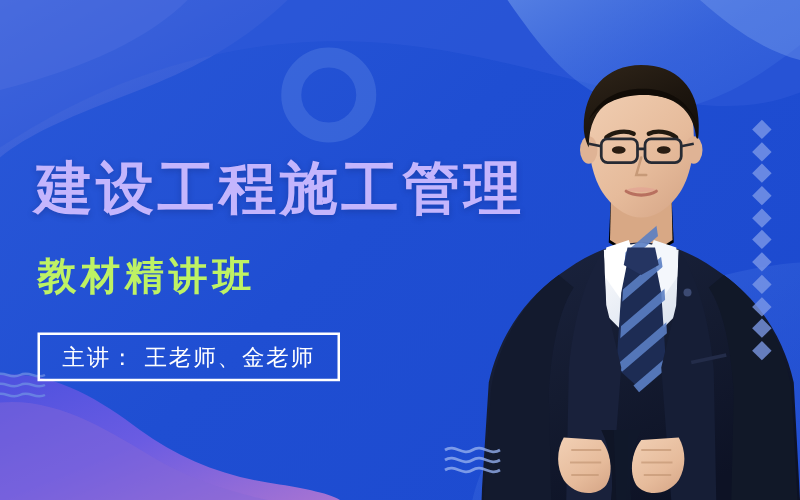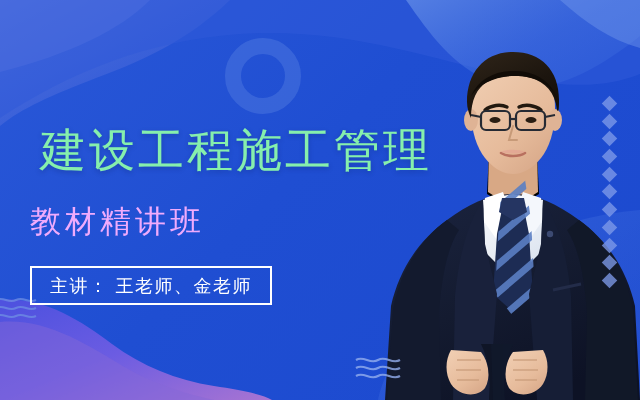--- a/index.html
+++ b/index.html
@@ -31,29 +31,28 @@
   #accent-dash {
     width:46px; height:7px; background:#ffffff; margin-bottom:12px;
     border-radius:1px;
   }
   #eyebrow {
     color:#ffffff; font-size:23px; font-weight:500;
     letter-spacing:2.5px; line-height:1.25;
   }
   #main-title {
     position:absolute; left:28px; top:124px;
-    color:#86efac; font-size:46px; font-weight:normal;
+    color:#c4b5fd; font-size:46px; font-weight:bold;
     letter-spacing:3px; line-height:1.15;
     text-shadow:0 2px 5px rgba(10,30,90,.28);
     white-space:nowrap;
-    margin-left:12px;
   }
   #sub-title {
     position:absolute; left:30px; top:203px;
-    color:#f0abfc; font-size:31px; font-weight:400;
+    color:#bef264; font-size:31px; font-weight:700;
     letter-spacing:4px; line-height:1.2; white-space:nowrap;
   }
   #lecturer-box {
     position:absolute; left:30px; top:266px;
     width:242px; height:39px;
     border:2px solid #ffffff;
     display:flex; align-items:center; justify-content:center;
   }
   #lecturer-text {
     color:#ffffff; font-size:18px; font-weight:500;

